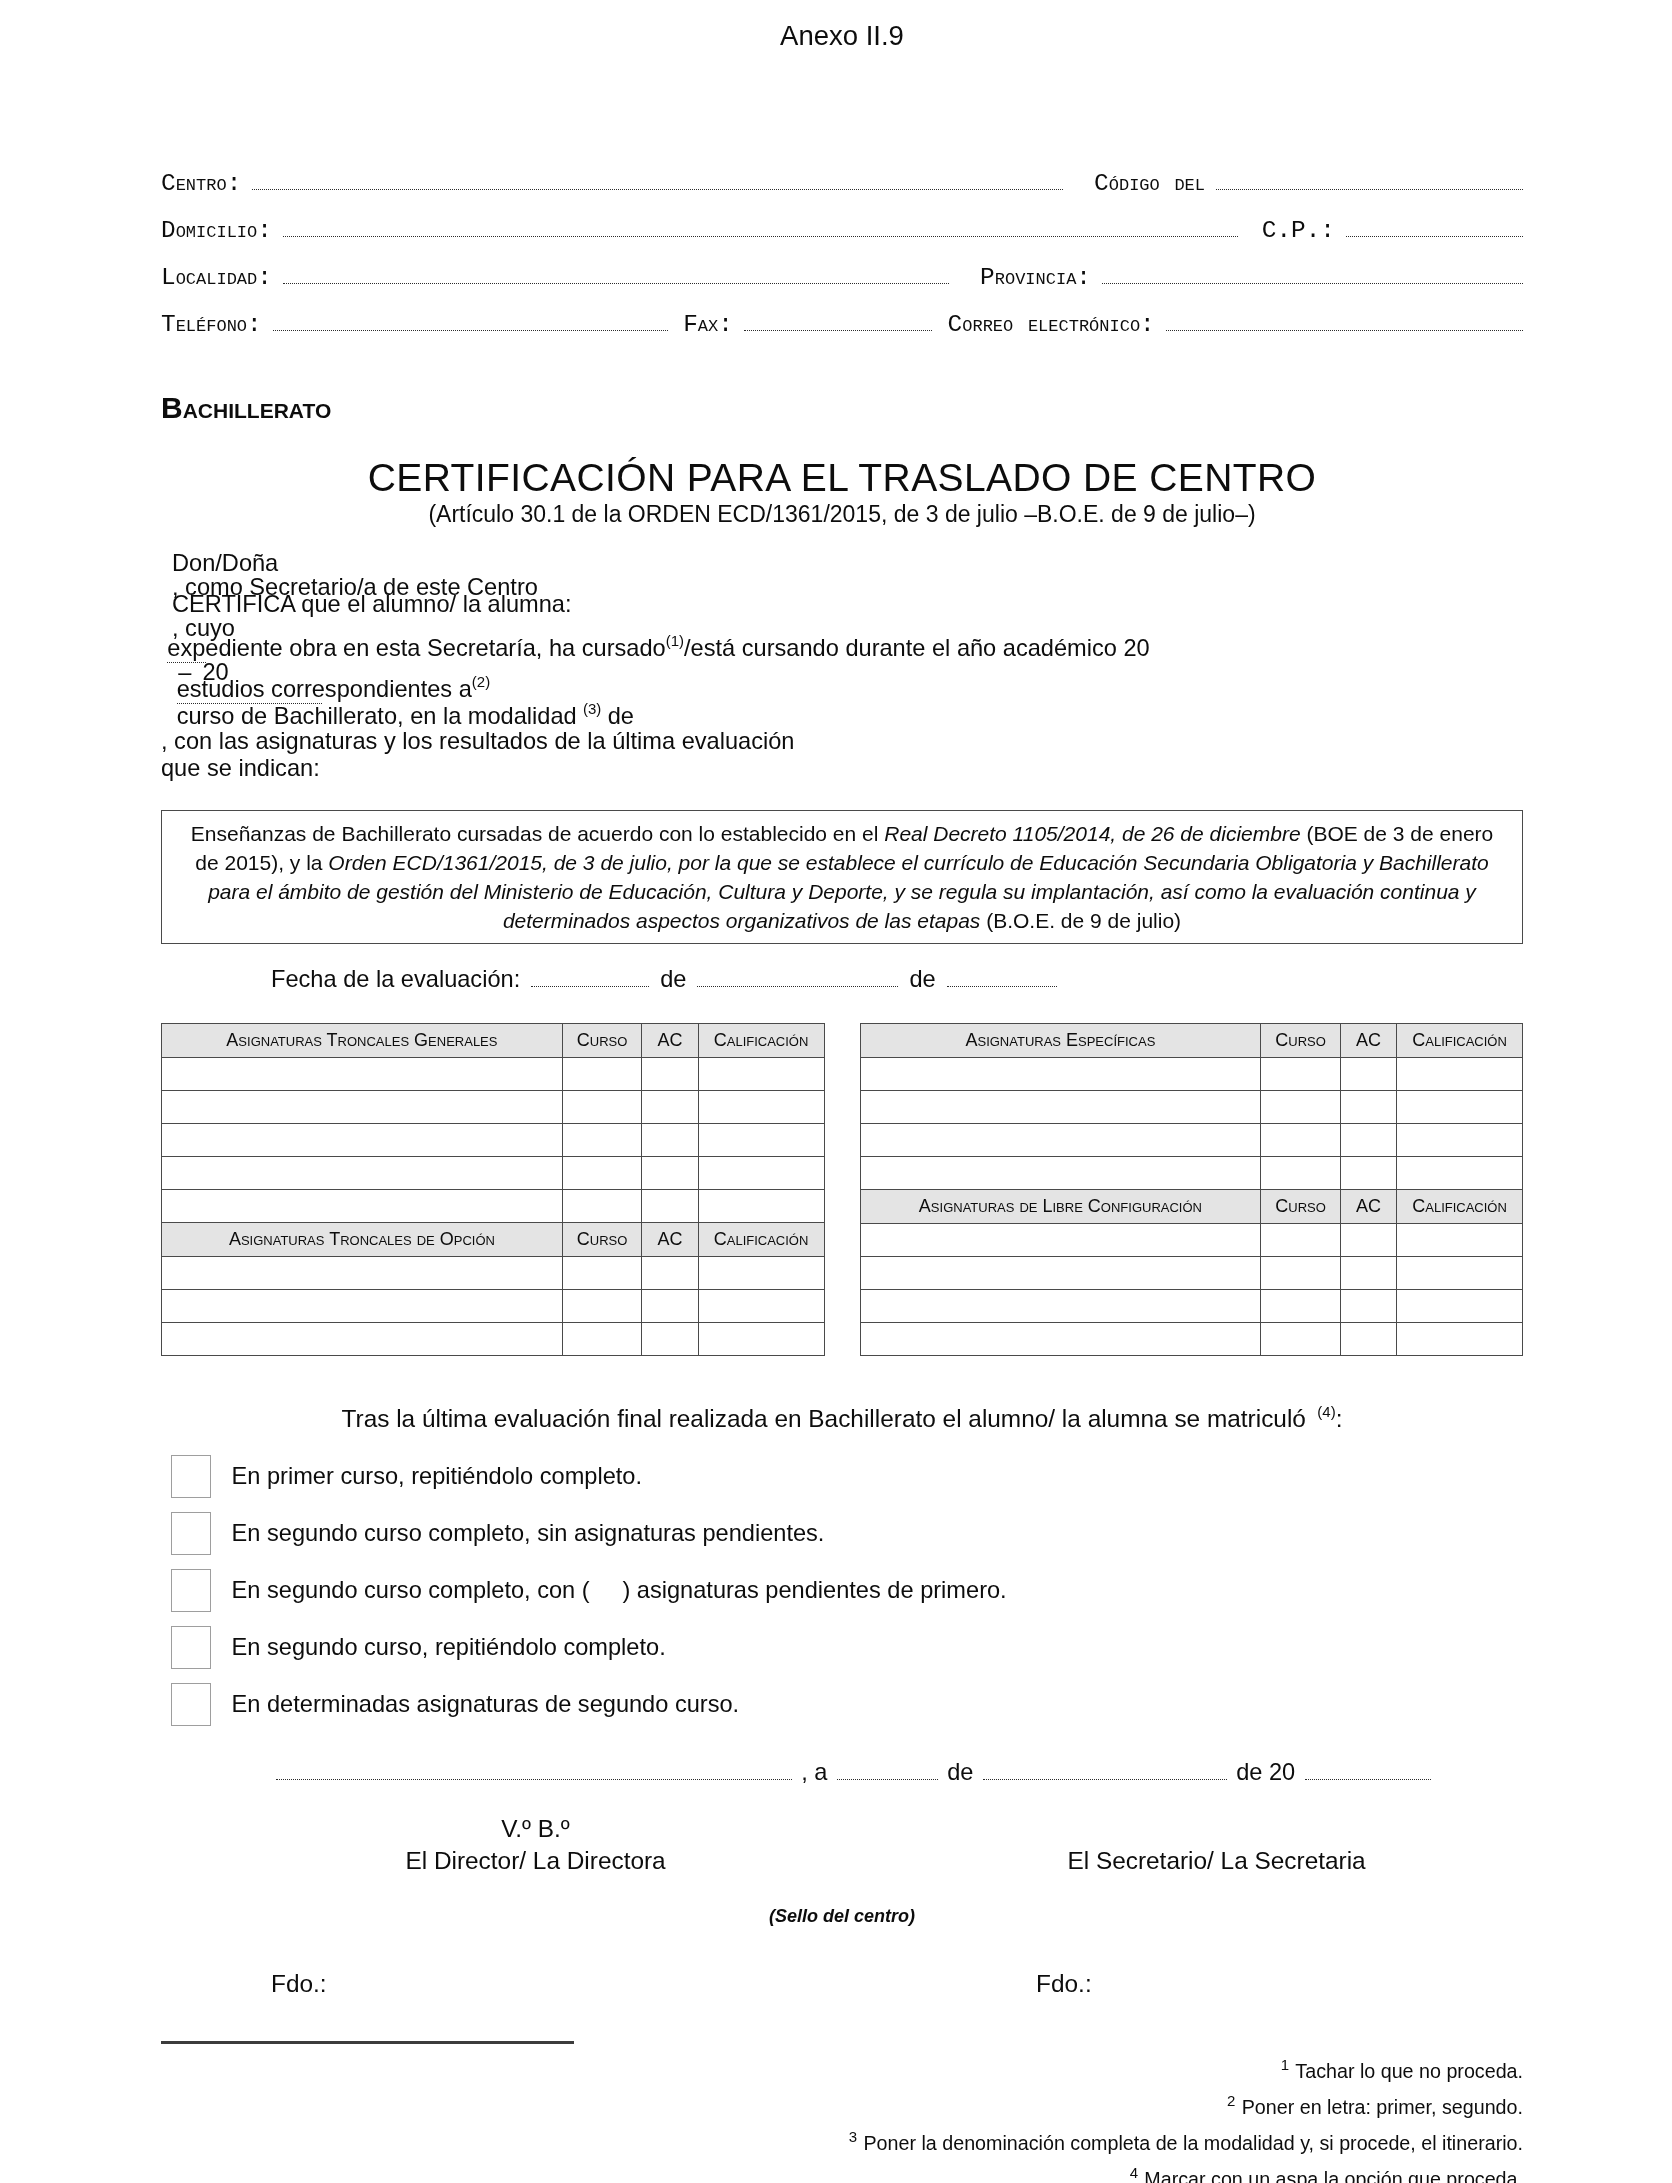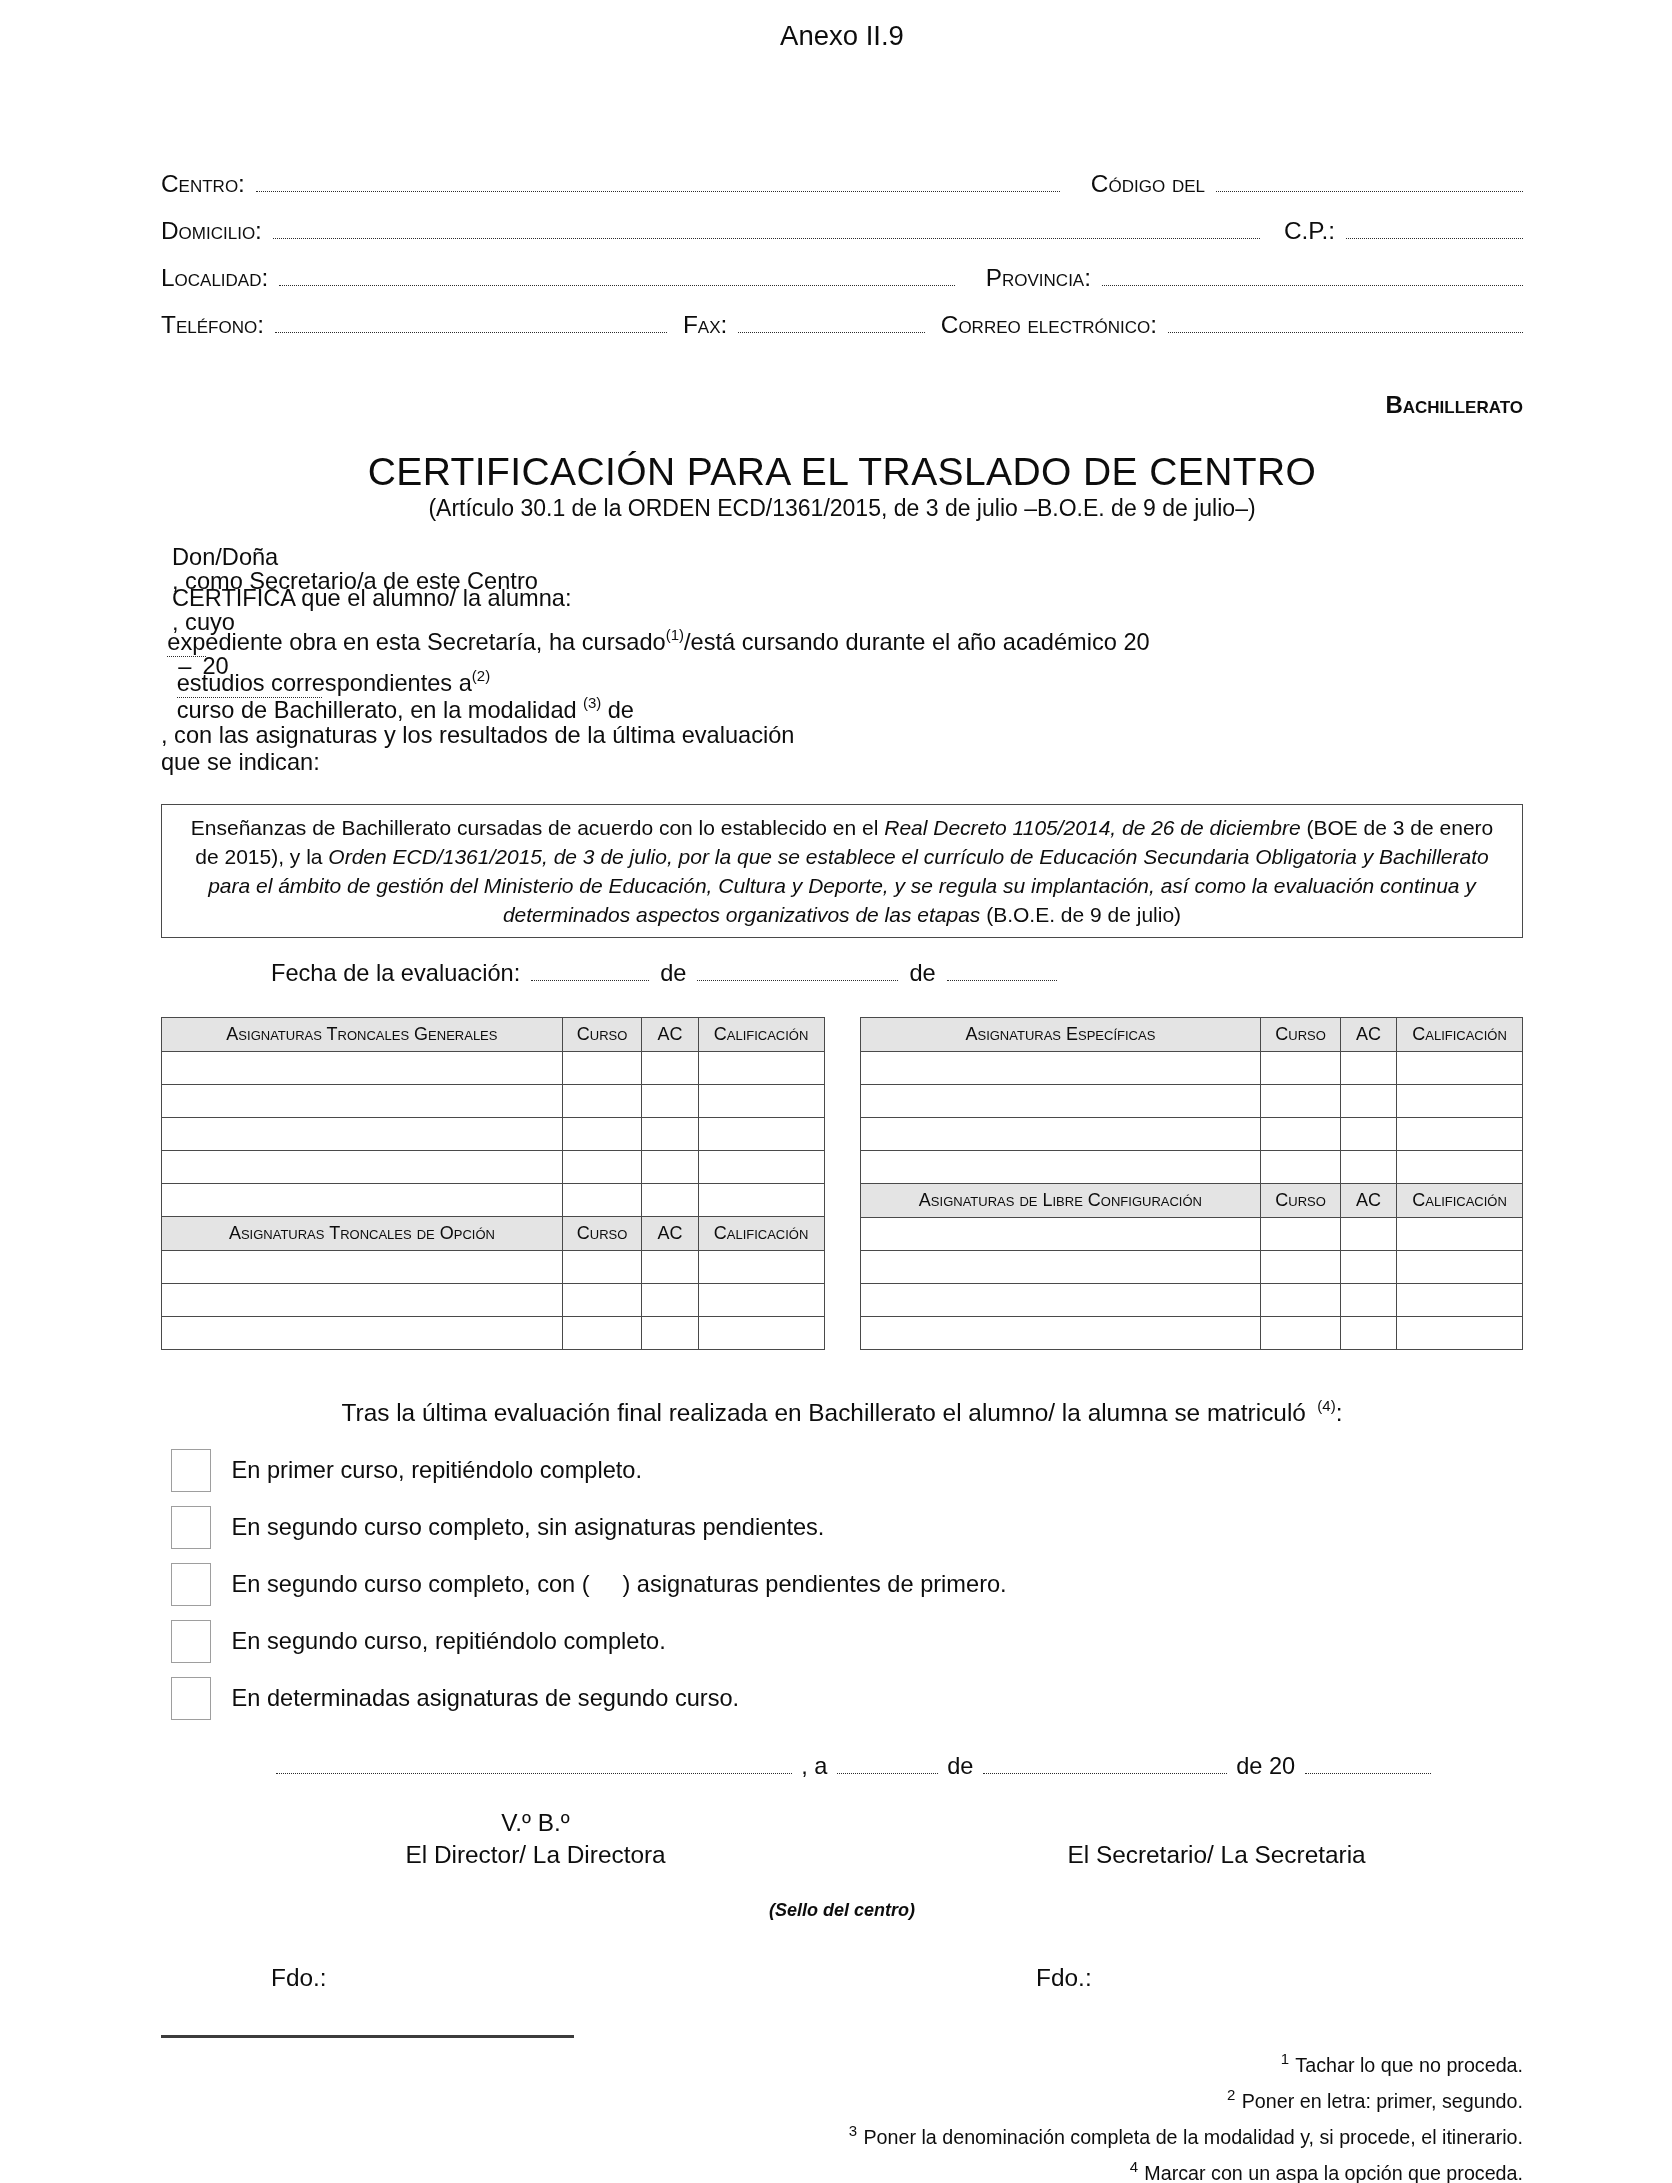--- a/index.html
+++ b/index.html
@@ -12,27 +12,27 @@
   .line { display:flex; align-items:baseline; }
   .t { white-space:pre; }
   .bl { border-bottom:1.6px dotted #2c2c2c; height:4.7px; margin-bottom:-4.7px; align-self:baseline; }
   .f1 { flex:1 1 auto; }
   .sup { font-size:15px; vertical-align:10.2px; }
 
   .anexo { padding-top:19.7px; text-align:center; font-size:27.5px; }
 
   .contact { margin-top:118px; font-size:24.4px; }
   .contact .line { height:47px; }
-  .contact .lbl { white-space:pre; }
+  .contact .lbl { white-space:pre;font-family:Liberation Mono, monospace; }
   .ml20{margin-left:15.7px;} .ml30{margin-left:23.6px;} .ml40{margin-left:31px;}
   .mr8{margin-right:6.3px;} .ml8{margin-left:6.3px;} .ml14{margin-left:11px;} .mr25{margin-right:19.7px;}
   .w390{width:307px;} .w225{width:177px;} .w535{width:421px;} .w185{width:145px;} .w150{width:118px;} .w255{width:201px;} .w140{width:110px;} .w128{width:101px;} .w310{width:244px;} .w160{width:126px;} .w50{width:39px;}
   .fx21{flex:2.1 1 0;} .fx10{flex:1 1 0;} .fx19{flex:1.9 1 0;}
 
-  .stage { margin-top:33px; text-align:right; font-size:24px; font-weight:bold; }
+  .stage { margin-top:33px; text-align:left; font-size:30px; font-weight:bold; }
   .maintitle { margin-top:31px; text-align:center; font-size:39px; letter-spacing:0.4px; }
   .subtitle { margin-top:1.6px; text-align:center; font-size:23px; }
 
   .cert { margin-top:22px; font-size:23.6px; }
   .cert .line { height:41px;flex-direction:column; }
   .dash { margin:0 11px; }
 
   .legalbox {
     margin-top:14px; border:1.6px solid #4a4a4a; padding:7.9px 19px;
     text-align:center; font-size:21px; line-height:29px;

